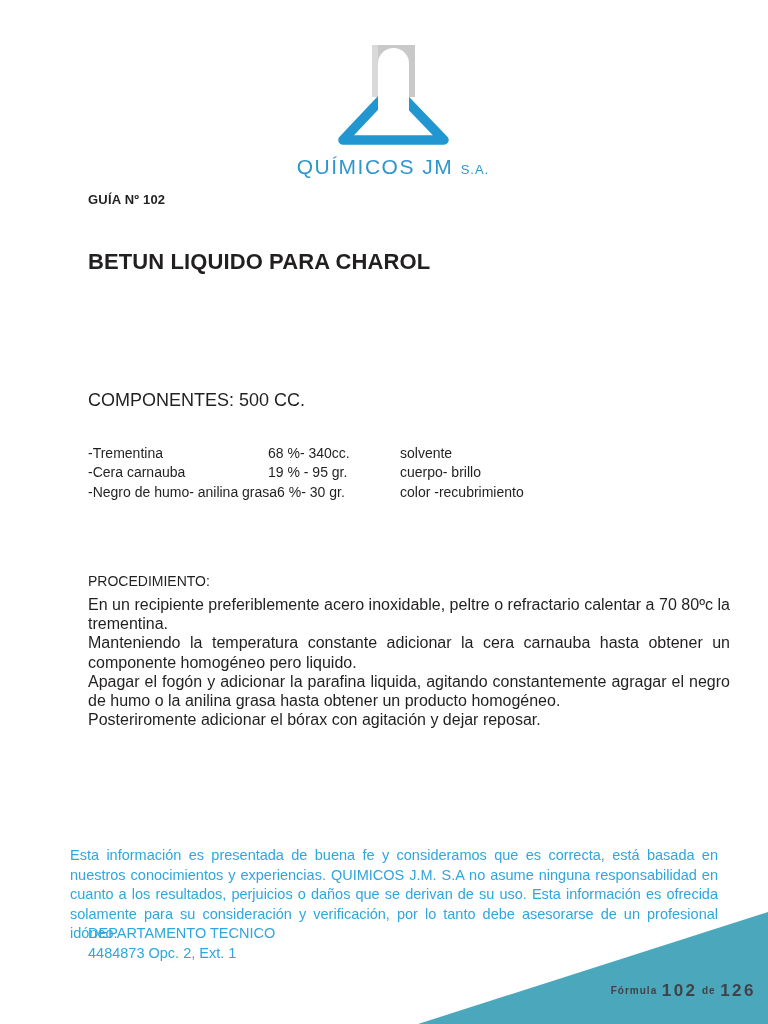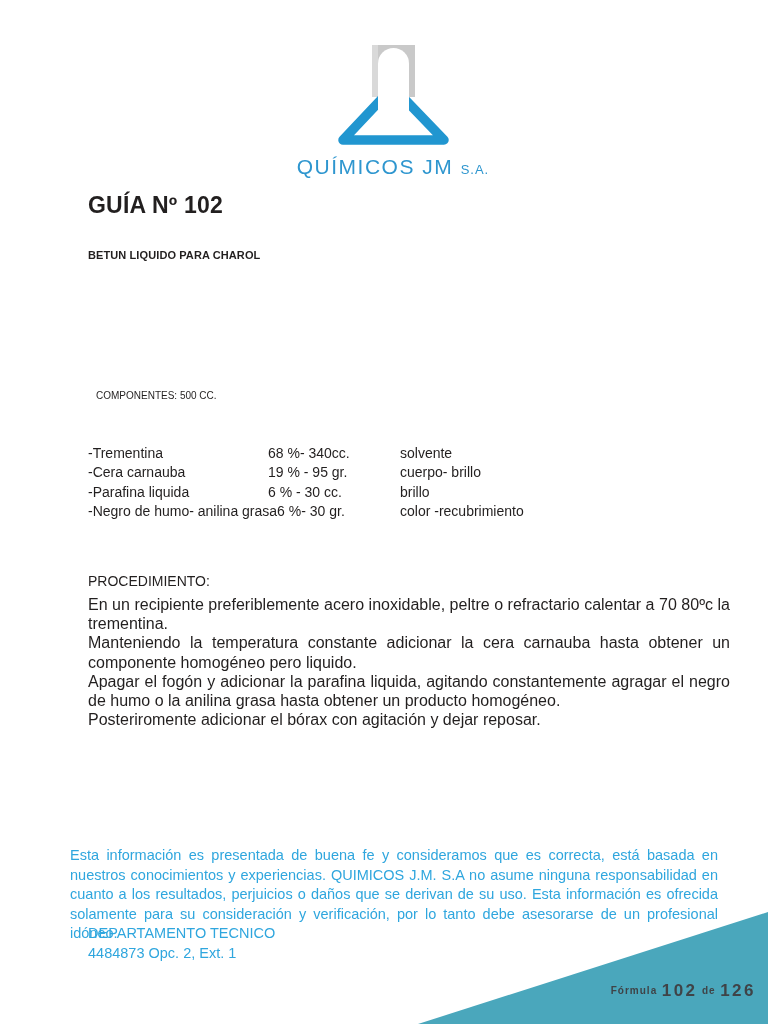--- a/index.html
+++ b/index.html
@@ -33,35 +33,35 @@
     color: #2e96cf;
     font-weight: 400;
     white-space: nowrap;
   }
   .wordmark .suffix { font-size: 13px; letter-spacing: 1px; }
 
   
   .guia-title {
     position: absolute;
     top: 192px; left: 88px;
-    font-size: 23px; font-weight: bold;
+    font-size: 13px; font-weight: bold;
     letter-spacing: 0.2px;
   }
   .product-title {
     position: absolute;
     top: 249px; left: 88px;
-    font-size: 11px; font-weight: bold;
+    font-size: 22px; font-weight: bold;
     letter-spacing: 0.1px;
   }
 
   
   .componentes-heading {
     position: absolute;
-    top: 390px; left: 96px;
-    font-size: 10px;
+    top: 390px; left: 88px;
+    font-size: 18px;
   }
   .components-table {
     position: absolute;
     top: 444px; left: 88px;
     width: 650px;
     font-size: 14px;
     line-height: 19.3px;
   }
   .comp-row { position: relative; white-space: nowrap; }
   .comp-name { display: inline-block; min-width: 180px; }
@@ -147,24 +147,20 @@
   <div class="components-table">
     <div class="comp-row">
       <span class="comp-name">-Trementina</span><span class="comp-amount">68 %- 340cc.</span>
       <span class="comp-func">solvente</span>
     </div>
     <div class="comp-row">
       <span class="comp-name">-Cera carnauba</span><span class="comp-amount">19 % - 95 gr.</span>
       <span class="comp-func">cuerpo- brillo</span>
     </div>
     <div class="comp-row">
-      <span class="comp-name">-Parafina liquida</span><span class="comp-amount">6 % - 30 cc.</span>
-      <span class="comp-func">brillo</span>
-    </div>
-    <div class="comp-row">
       <span class="comp-name">-Negro de humo- anilina grasa</span><span class="comp-amount">6 %- 30 gr.</span>
       <span class="comp-func">color -recubrimiento</span>
     </div>
   </div>
 
   <div class="proc-heading">PROCEDIMIENTO:</div>
   <div class="procedure">
     <p>En un recipiente preferiblemente acero inoxidable, peltre o refractario calentar a 70 80ºc   la trementina.</p>
     <p>Manteniendo la temperatura constante adicionar  la cera carnauba  hasta obtener un componente homogéneo pero liquido.</p>
     <p>Apagar el fogón y  adicionar la parafina liquida,  agitando constantemente agragar el negro de humo o la anilina grasa hasta obtener un producto homogéneo.</p>

